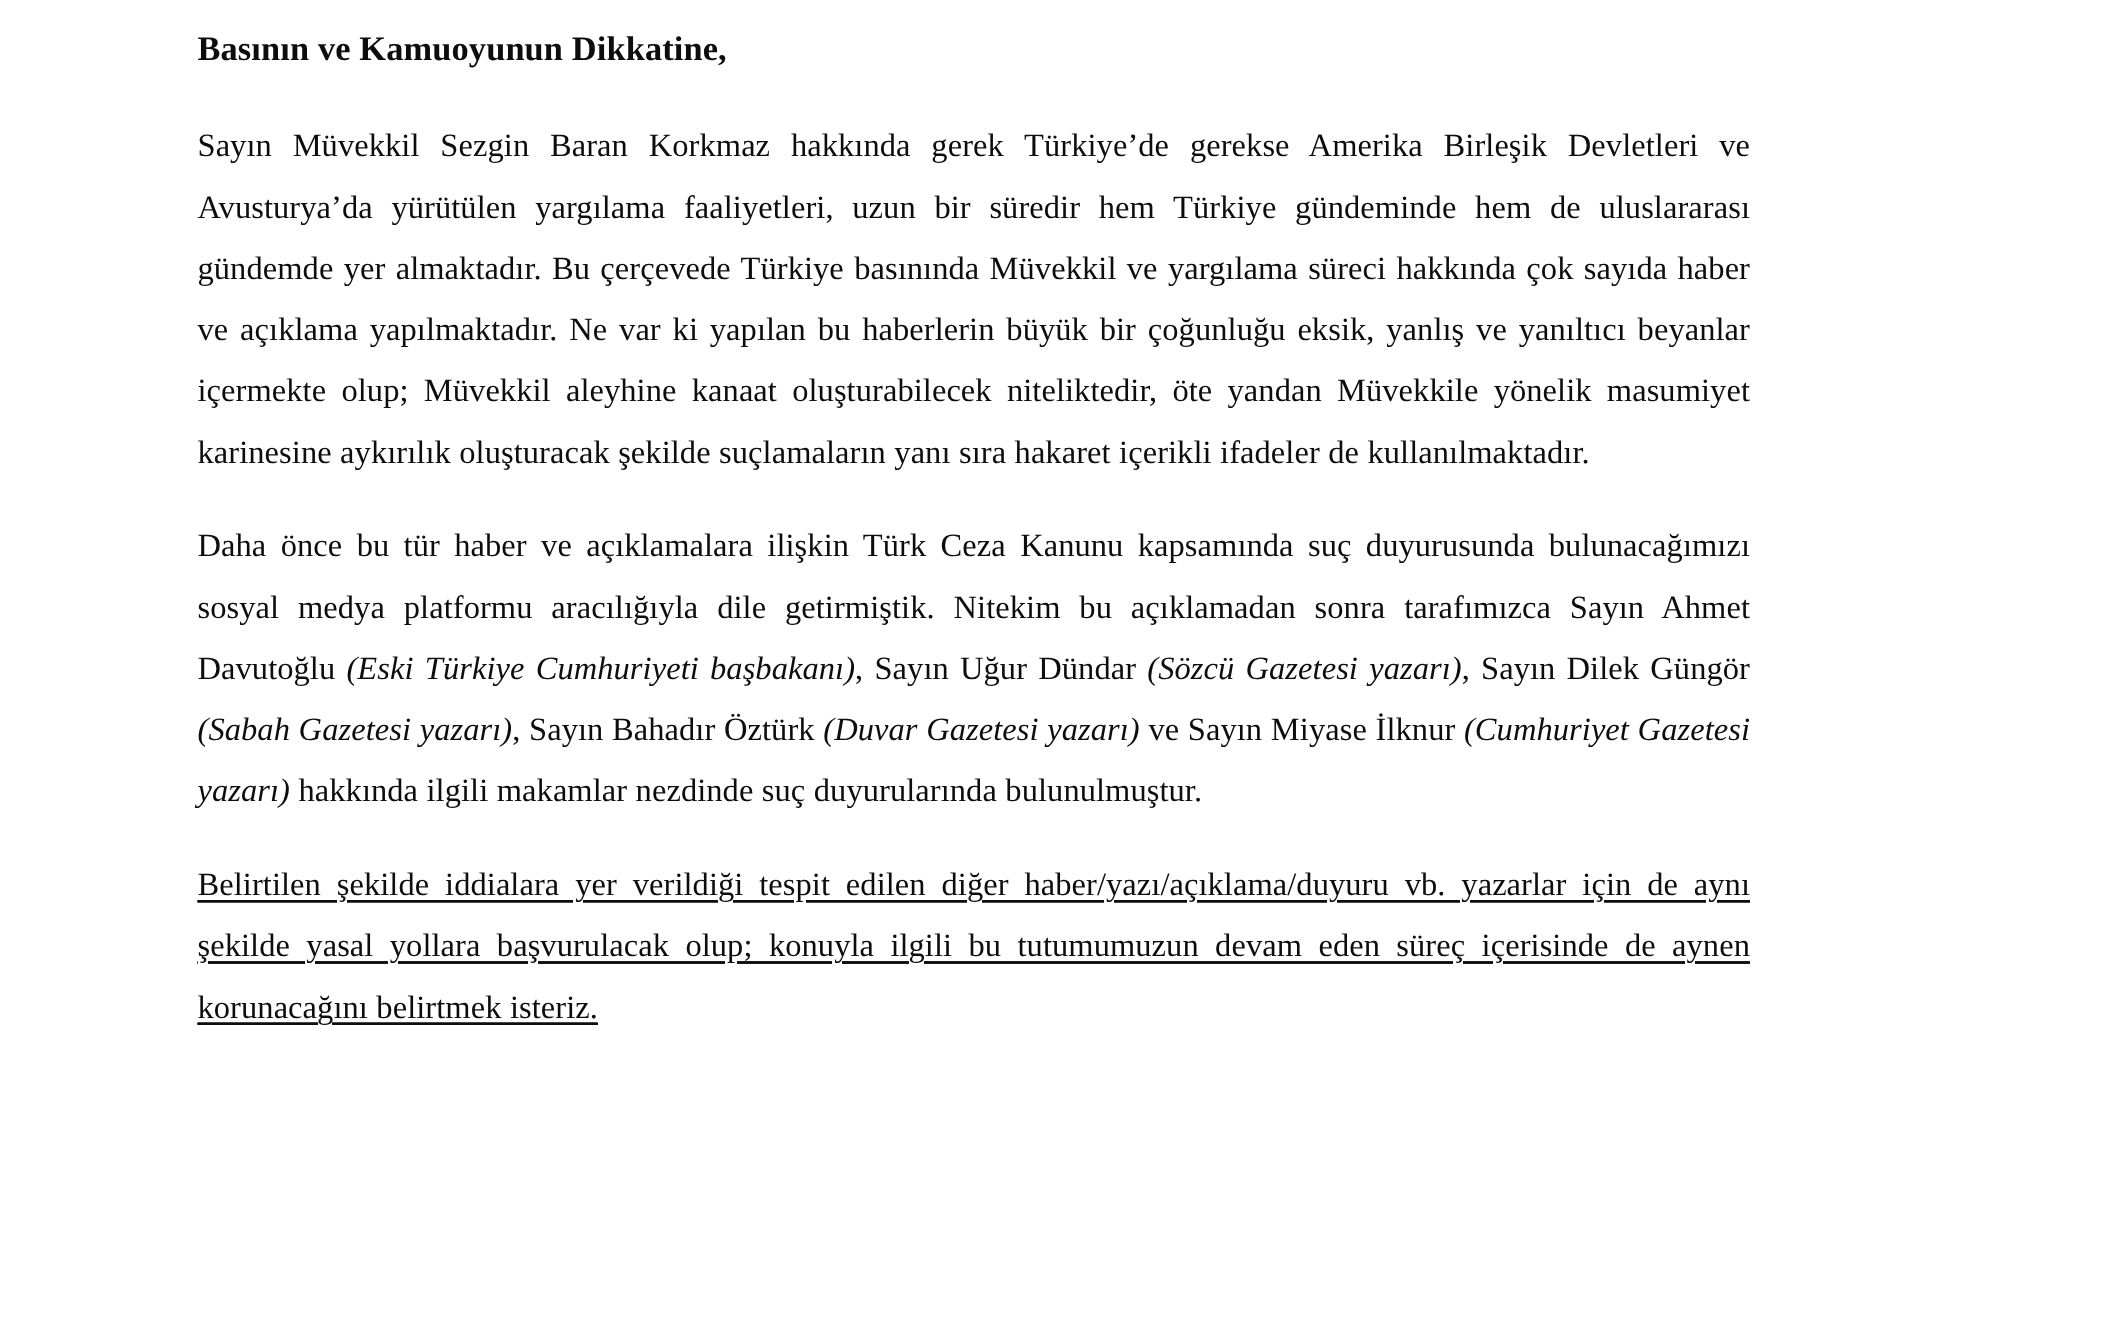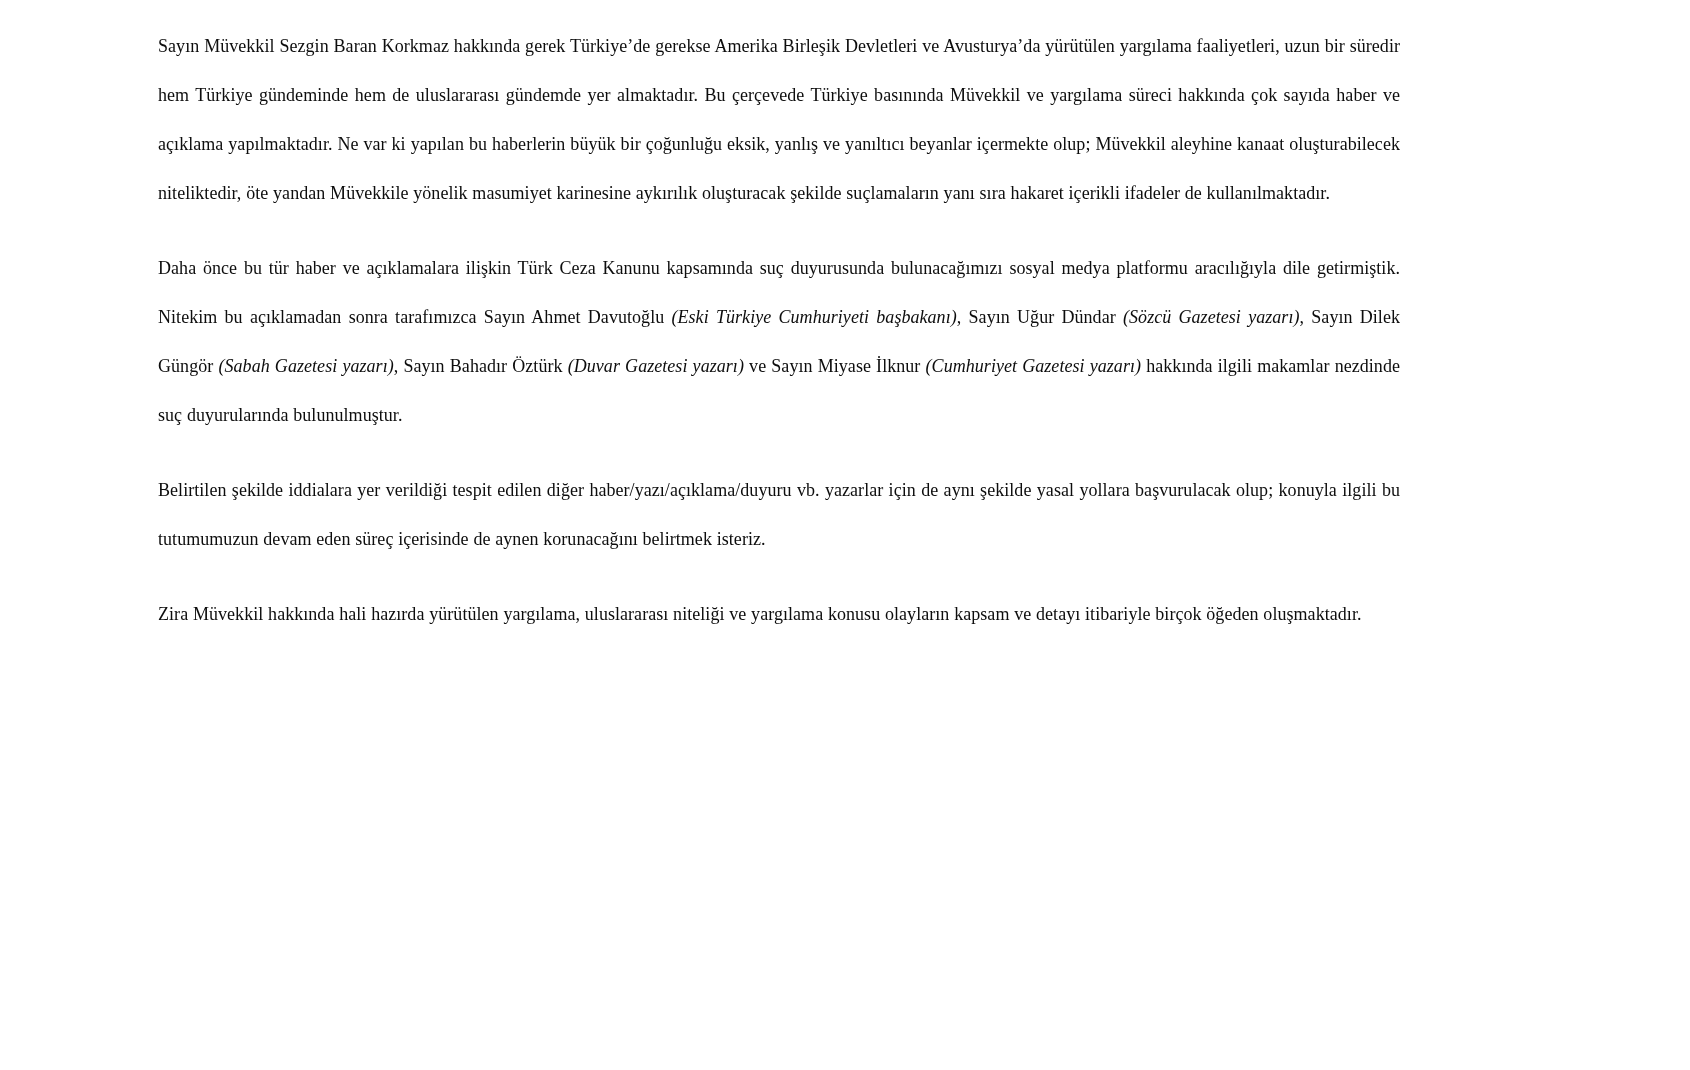--- a/index.html
+++ b/index.html
@@ -25,49 +25,50 @@
   }
   .doc-title {
     font-size: 27.5px;
     font-weight: bold;
     line-height: 1.25;
     letter-spacing: 0.1px;
     margin: 0 0 36px 0;
     text-align: left;
   }
   .para {
-    font-size: 18px;
+    font-size: 26px;
     line-height: 49px;
     text-align: justify;
     text-justify: inter-word;
     margin: 0 0 26px 0;
     letter-spacing: 0.05px;
     word-spacing: 0.2px;
     hyphens: none;
   }
   .para:last-child {
     margin-bottom: 0;
   }
   .para.underlined {
+    text-decoration: underline;
     text-underline-offset: 4px;
     text-decoration-thickness: 1.6px;
   }
   .para.underlined span {
     text-decoration: inherit;
   }
   em.src {
   }
 </style>
 </head>
 <body>
 
 <div class="page">
 
+  <h1 class="doc-title">Basının ve Kamuoyunun Dikkatine,</h1>
 
   <p class="para">Sayın Müvekkil Sezgin Baran Korkmaz hakkında gerek Türkiye’de gerekse Amerika Birleşik Devletleri ve Avusturya’da yürütülen yargılama faaliyetleri, uzun bir süredir hem Türkiye gündeminde hem de uluslararası gündemde yer almaktadır. Bu çerçevede Türkiye basınında Müvekkil ve yargılama süreci hakkında çok sayıda haber ve açıklama yapılmaktadır. Ne var ki yapılan bu haberlerin büyük bir çoğunluğu eksik, yanlış ve yanıltıcı beyanlar içermekte olup; Müvekkil aleyhine kanaat oluşturabilecek niteliktedir, öte yandan Müvekkile yönelik masumiyet karinesine aykırılık oluşturacak şekilde suçlamaların yanı sıra hakaret içerikli ifadeler de kullanılmaktadır.</p>
 
   <p class="para"><span>Daha önce bu tür haber ve açıklamalara ilişkin Türk Ceza Kanunu kapsamında suç duyurusunda bulunacağımızı sosyal medya platformu aracılığıyla dile getirmiştik. Nitekim bu açıklamadan sonra tarafımızca Sayın Ahmet Davutoğlu </span><em class="src">(Eski Türkiye Cumhuriyeti başbakanı)</em><span>, Sayın Uğur Dündar </span><em class="src">(Sözcü Gazetesi yazarı)</em><span>, Sayın Dilek Güngör </span><em class="src">(Sabah Gazetesi yazarı)</em><span>, Sayın Bahadır Öztürk </span><em class="src">(Duvar Gazetesi yazarı)</em><span> ve Sayın Miyase İlknur </span><em class="src">(Cumhuriyet Gazetesi yazarı)</em><span> hakkında ilgili makamlar nezdinde suç duyurularında bulunulmuştur.</span></p>
 
   <p class="para underlined"><span>Belirtilen şekilde iddialara yer verildiği tespit edilen diğer haber/yazı/açıklama/duyuru vb. yazarlar için de aynı şekilde yasal yollara başvurulacak olup; konuyla ilgili bu tutumumuzun devam eden süreç içerisinde de aynen korunacağını belirtmek isteriz.</span></p>
 
-  <p class="para">Zira Müvekkil hakkında hali hazırda yürütülen yargılama, uluslararası niteliği ve yargılama konusu olayların kapsam ve detayı itibariyle birçok öğeden oluşmaktadır.</p>
 
 </div>
 
 </body></html>

